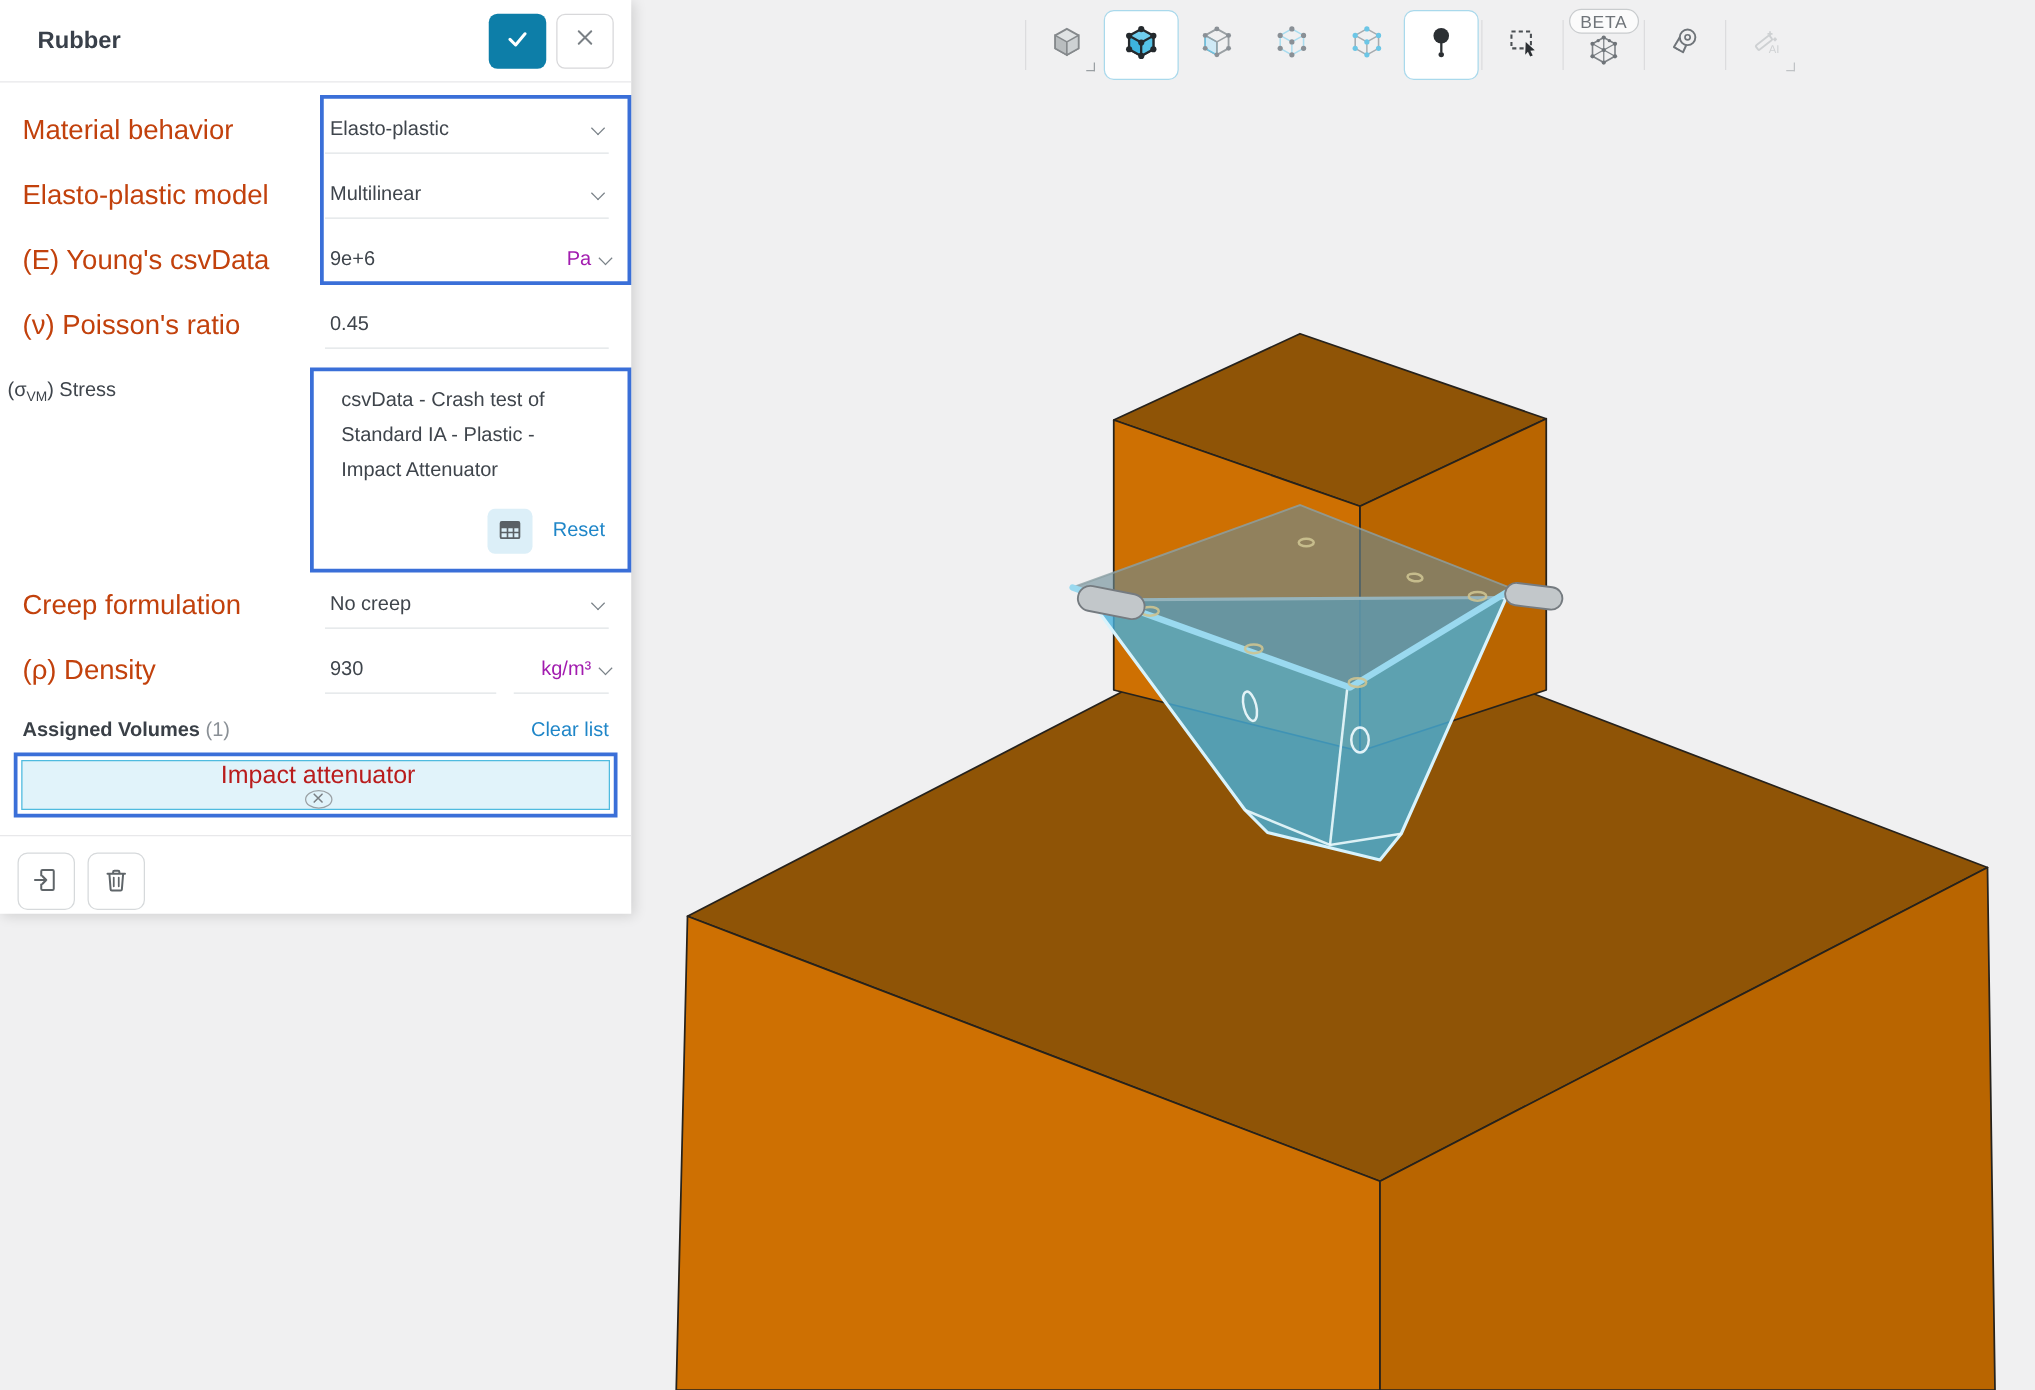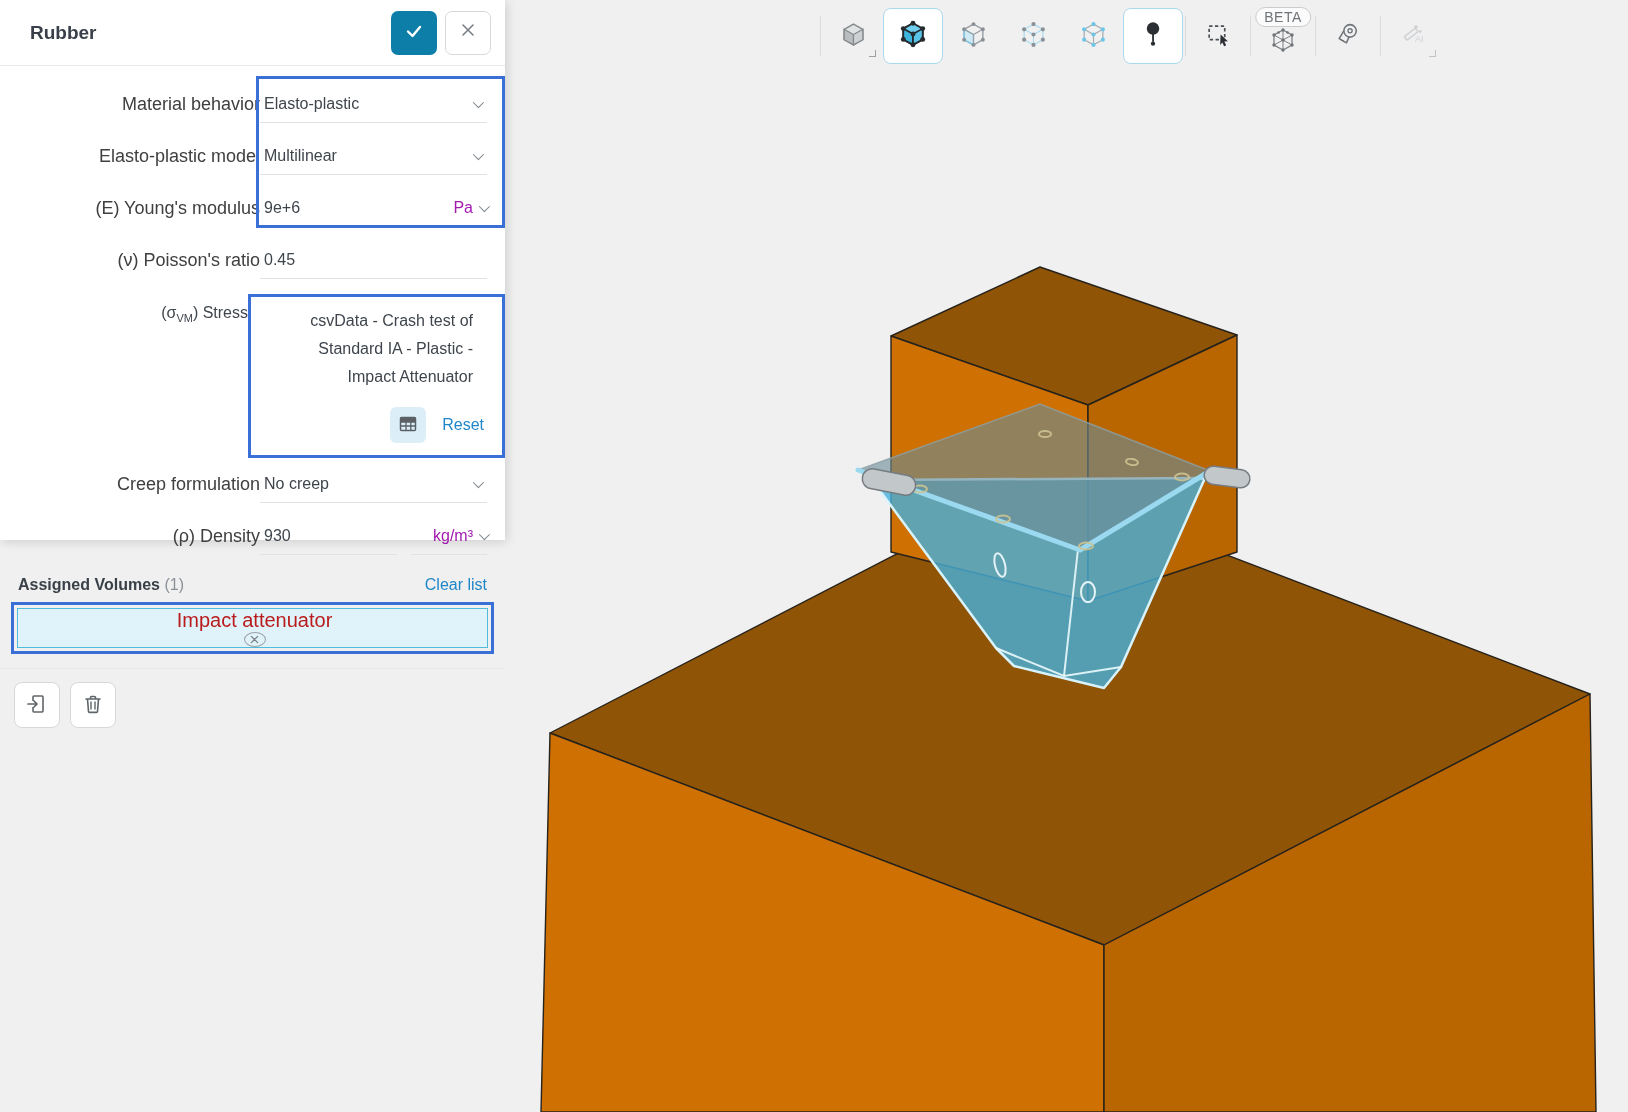--- a/index.html
+++ b/index.html
@@ -23,30 +23,30 @@
   .toolbar { position:absolute; left:818px; top:6px; height:60px; display:flex; align-items:center; }
   .tb-divider { width:1px; height:40px; background:#dcdcde; margin:0 2px; }
   .tb-slot { width:60px; height:56px; display:flex; align-items:center; justify-content:center; position:relative; border-radius:8px; }
   .tb-slot.selected { background:#fff; border:1px solid var(--selected_slot_border,#a9d9ec); }
   .tb-slot.disabled { opacity:.55; }
   .tb-expander { position:absolute; right:7px; bottom:7px; width:7px; height:7px; border-right:1.5px solid #9aa0a4; border-bottom:1.5px solid #9aa0a4; }
   .beta-pill { position:absolute; top:-1px; left:50%; transform:translateX(-50%); background:#fbfbfb; border:1px solid #c9ccce; border-radius:10px; font-size:14px; color:#6f7479; padding:1px 8px; letter-spacing:.5px; z-index:2; }
   .tb-slot.beta-slot svg { margin-top:12px; }
 
   
-  .panel { position:absolute; left:0; top:0; width:505px; height:540px; background:var(--panel_bg,#fff); box-shadow:2px 2px 10px rgba(0,0,0,.14);text-align:right; }
+  .panel { position:absolute; left:0; top:0; width:505px; height:731px; background:var(--panel_bg,#fff); box-shadow:2px 2px 10px rgba(0,0,0,.14); }
   .panel-header { height:66px; display:flex; align-items:center; justify-content:space-between; padding:0 14px 0 30px; border-bottom:1px solid #e8e8ea; }
   .panel-title { font-size:19px; font-weight:bold; color:#39404a; }
   .header-actions { display:flex; gap:8px; }
   .btn-apply { width:46px; height:44px; border:none; border-radius:7px; background:var(--accent_teal,#0d7ea8); cursor:pointer; display:flex; align-items:center; justify-content:center; }
   .btn-close { width:46px; height:44px; border:1px solid #d8d8da; border-radius:7px; background:#fff; cursor:pointer; display:flex; align-items:center; justify-content:center; color:#7a8085; font-size:18px; }
 
   .panel-body { position:relative; padding-top:12px; }
   .row { display:flex; align-items:center; height:52px; padding:0 18px 0 18px; position:relative; }
-  .row .label { width:242px; flex:none; font-size:18px; color:#404040; }
+  .row .label { width:242px; flex:none; font-size:22px; color:#c2410c; }
   .value-area { flex:1; display:flex; align-items:center; height:38px; position:relative; z-index:2; }
   .field { flex:1; display:flex; align-items:center; justify-content:space-between; height:100%; border-bottom:1px solid #dfe3e6; padding:0 6px 0 4px; font-size:16px; color:#3f454c; cursor:pointer; }
   .unit-box { width:62px; margin-left:14px; display:flex; align-items:center; justify-content:flex-end; gap:6px; height:100%; border-bottom:1px solid #dfe3e6; font-size:16px; color:#a21caf; cursor:pointer; }
   .chev { width:8px; height:8px; border-right:1.6px solid #7a8288; border-bottom:1.6px solid #7a8288; transform:rotate(45deg) translateY(-2px); flex:none; }
   .hl-box { position:absolute; border:3px solid var(--highlight_border,#3a6fd8); pointer-events:none; z-index:3; }
   #hl-top { left:256px; right:0; top:10px; height:152px; }
 
   .stress-row { display:flex; padding:8px 0 0 6px; }
   .stress-row .label { width:242px; flex:none; font-size:16px; color:#3f454c; padding-top:10px; }
   .stress-row sub { font-size:11px; }
@@ -305,21 +305,21 @@
       <div class="label">Elasto-plastic model</div>
       <div class="value-area">
         <div class="field">
           <span>Multilinear</span>
           <span class="chev"></span>
         </div>
       </div>
     </div>
 
     <div class="row">
-      <div class="label">(E) Young's modulus</div>
+      <div class="label">(E) Young's csvData</div>
       <div class="value-area">
         <div class="field">
           <span>9e+6</span>
         </div>
         <div class="unit-box">
           <span>Pa</span>
           <span class="chev"></span>
         </div>
       </div>
     </div>

